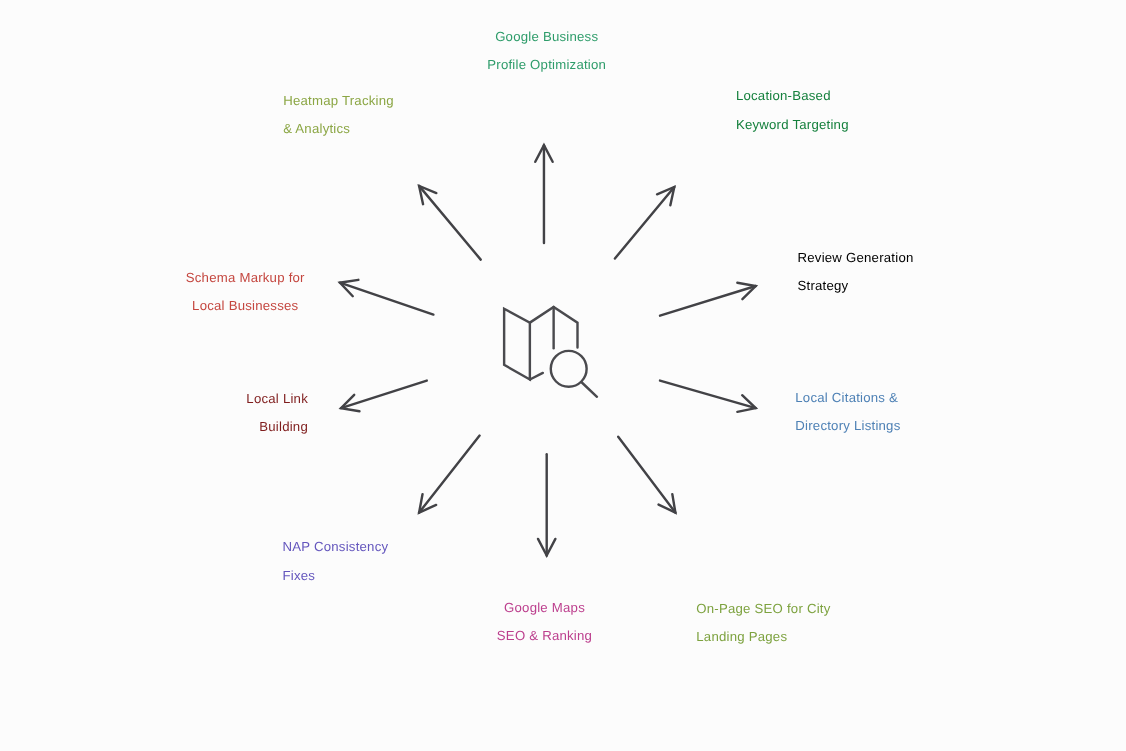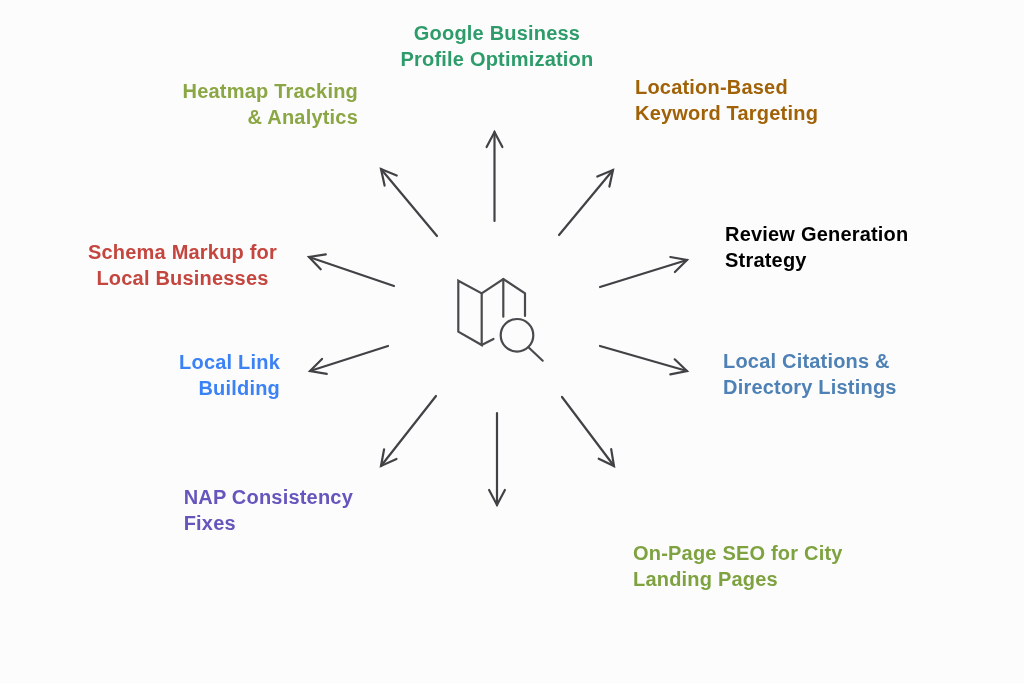--- a/index.html
+++ b/index.html
@@ -8,28 +8,28 @@
     width:1024px;height:683px;
     background:#fcfcfc;
     overflow:hidden;
     font-family:"Liberation Sans", sans-serif;
   }
   .diagram-svg{
     position:absolute;left:0;top:0;width:1024px;height:683px;
   }
   .label{
     position:absolute;
-    font-weight:700;
-    font-size:20px;
+    font-weight:400;
+    font-size:12px;
     line-height:26px;
     white-space:pre-line;
     letter-spacing:0.2px;
   }
   .pos-top         {left:337px;  top:20px;  width:320px; text-align:center;}
-  .pos-upper-left  {right:666px; top:78px;  text-align:right;}
+  .pos-upper-left  {right:666px; top:78px;  text-align:left;}
   .pos-upper-right {left:635px;  top:74px;  text-align:left;}
   .pos-left        {right:747px; top:239px; text-align:center;}
   .pos-right       {left:725px;  top:221px; text-align:left;}
   .pos-lower-left  {right:744px; top:349px; text-align:right;}
   .pos-lower-right {left:723px;  top:348px; text-align:left;}
   .pos-bottom-left {right:671px; top:484px; text-align:left;}
   .pos-bottom      {left:335px;  top:539px; width:320px; text-align:center;}
   .pos-bottom-right{left:633px;  top:511px; text-align:left;margin-top:29px;}
 </style>
 </head>
@@ -89,28 +89,30 @@
       <path d="M481.7,345 L493.5,339"></path>
       <circle cx="517" cy="335.3" r="16.3"></circle>
       <line x1="528.7" y1="347.5" x2="542.7" y2="360.7"></line>
     </g>
   </svg>
 
   <div class="label pos-top" style="color: rgb(46, 156, 106);">Google Business
 Profile Optimization</div>
   <div class="label pos-upper-left" style="color: rgb(139, 166, 68);">Heatmap Tracking
 &amp; Analytics</div>
-  <div class="label pos-upper-right" style="color: #a16207;">Location-Based
+  <div class="label pos-upper-right" style="color: #15803d; margin-left: 34px;">Location-Based
 Keyword Targeting</div>
   <div class="label pos-left" style="color: rgb(196, 70, 63);">Schema Markup for
 Local Businesses</div>
   <div class="label pos-right" style="color: #000000;">Review Generation
 Strategy</div>
-  <div class="label pos-lower-left" style="color: #3b82f6;">Local Link
+  <div class="label pos-lower-left" style="color: #7f1d1d;">Local Link
 Building</div>
   <div class="label pos-lower-right" style="color: rgb(78, 129, 181);">Local Citations &amp;
 Directory Listings</div>
   <div class="label pos-bottom-left" style="color: rgb(100, 86, 189);">NAP Consistency
 Fixes</div>
+  <div class="label pos-bottom" style="color: rgb(188, 62, 141);">Google Maps
+SEO &amp; Ranking</div>
   <div class="label pos-bottom-right" style="color: rgb(125, 162, 63);">On-Page SEO for City
 Landing Pages</div>
 
 </div>
 
 </body></html>

